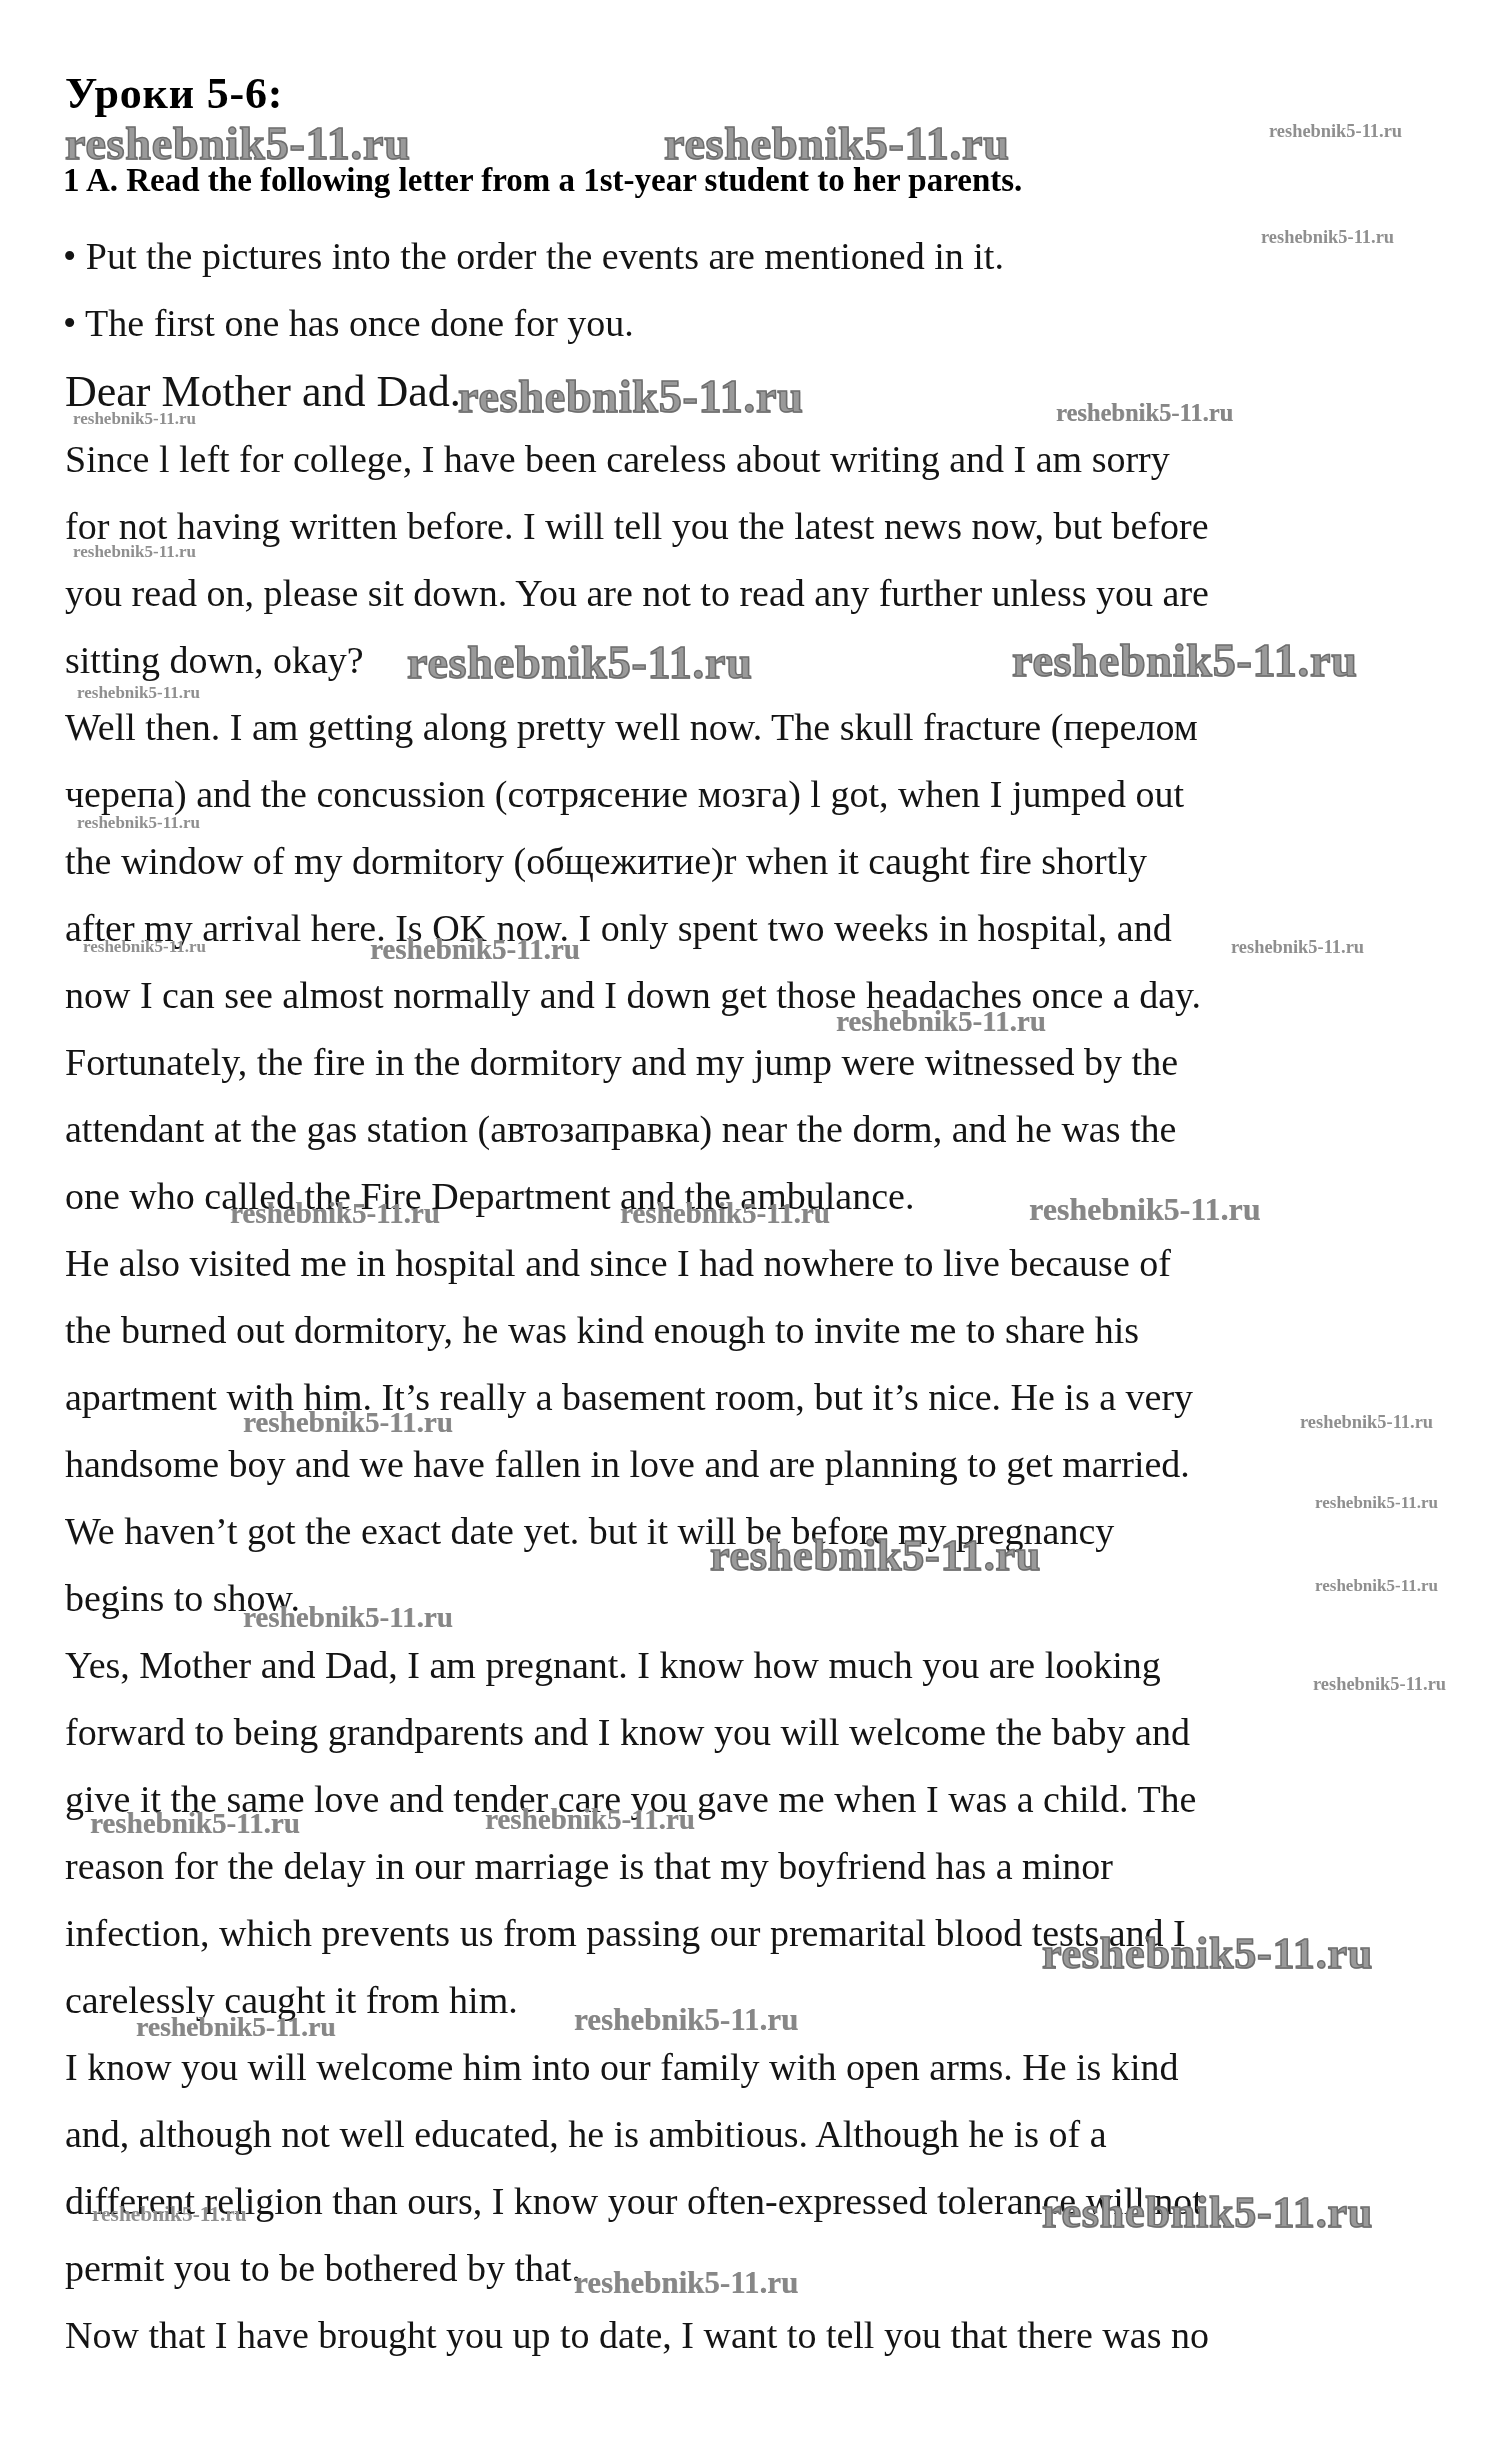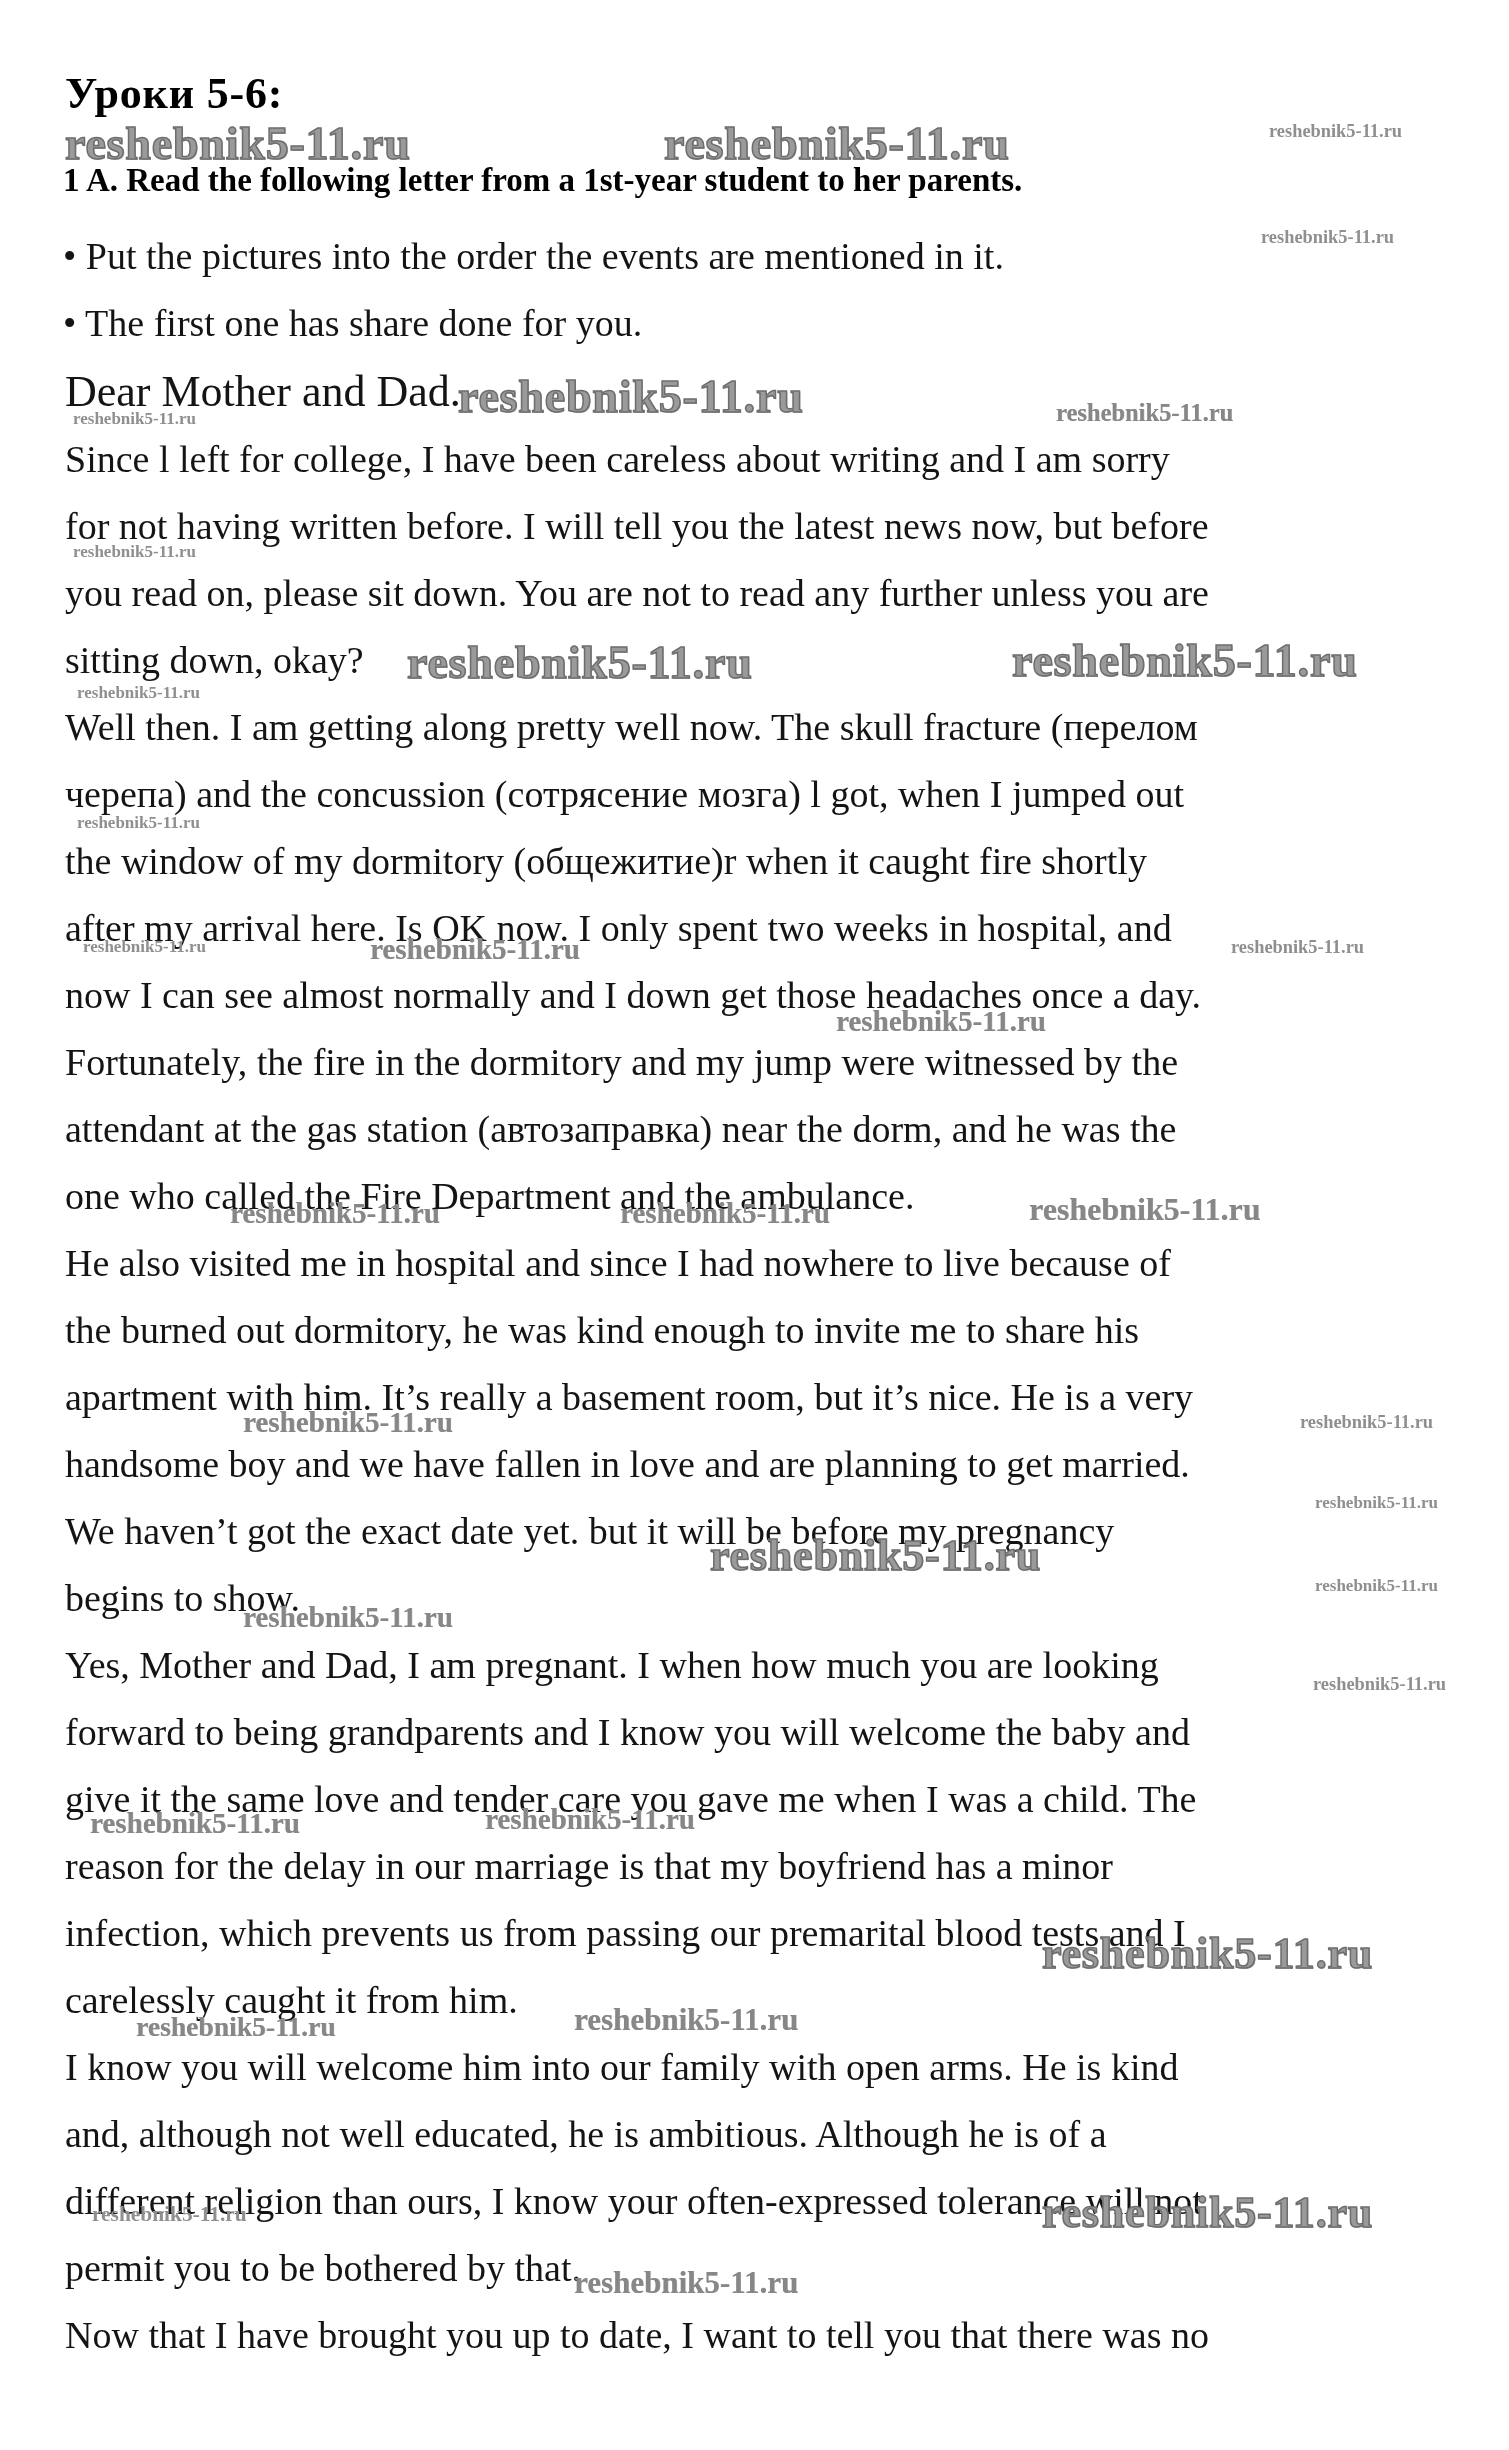--- a/index.html
+++ b/index.html
@@ -91,21 +91,21 @@
   }
 </style>
 </head>
 <body>
 
 <div class="h-lesson">Уроки 5-6:</div>
 <div class="h-exercise">1 A. Read the following letter from a 1st-year student to her parents.</div>
 
 <div class="bullets">
   <div class="bullet-line">• Put the pictures into the order the events are mentioned in it.</div>
-  <div class="bullet-line">• The first one has share done for you.</div>
+  <div class="bullet-line">• The first one has once done for you.</div>
 </div>
 
 <div class="salutation">Dear Mother and Dad.</div>
 
 <div class="letter">
   <div class="line">Since l left for college, I have been careless about writing and I am sorry</div>
   <div class="line">for not having written before. I will tell you the latest news now, but before</div>
   <div class="line">you read on, please sit down. You are not to read any further unless you are</div>
   <div class="line">sitting down, okay?</div>
   <div class="line">Well then. I am getting along pretty well now. The skull fracture (перелом</div>
@@ -115,21 +115,21 @@
   <div class="line">now I can see almost normally and I down get those headaches once a day.</div>
   <div class="line">Fortunately, the fire in the dormitory and my jump were witnessed by the</div>
   <div class="line">attendant at the gas station (автозаправка) near the dorm, and he was the</div>
   <div class="line">one who called the Fire Department and the ambulance.</div>
   <div class="line">He also visited me in hospital and since I had nowhere to live because of</div>
   <div class="line">the burned out dormitory, he was kind enough to invite me to share his</div>
   <div class="line">apartment with him. It’s really a basement room, but it’s nice. He is a very</div>
   <div class="line">handsome boy and we have fallen in love and are planning to get married.</div>
   <div class="line">We haven’t got the exact date yet. but it will be before my pregnancy</div>
   <div class="line">begins to show.</div>
-  <div class="line">Yes, Mother and Dad, I am pregnant. I when how much you are looking</div>
+  <div class="line">Yes, Mother and Dad, I am pregnant. I know how much you are looking</div>
   <div class="line">forward to being grandparents and I know you will welcome the baby and</div>
   <div class="line">give it the same love and tender care you gave me when I was a child. The</div>
   <div class="line">reason for the delay in our marriage is that my boyfriend has a minor</div>
   <div class="line">infection, which prevents us from passing our premarital blood tests and I</div>
   <div class="line">carelessly caught it from him.</div>
   <div class="line">I know you will welcome him into our family with open arms. He is kind</div>
   <div class="line">and, although not well educated, he is ambitious. Although he is of a</div>
   <div class="line">different religion than ours, I know your often-expressed tolerance will not</div>
   <div class="line">permit you to be bothered by that.</div>
   <div class="line">Now that I have brought you up to date, I want to tell you that there was no</div>

